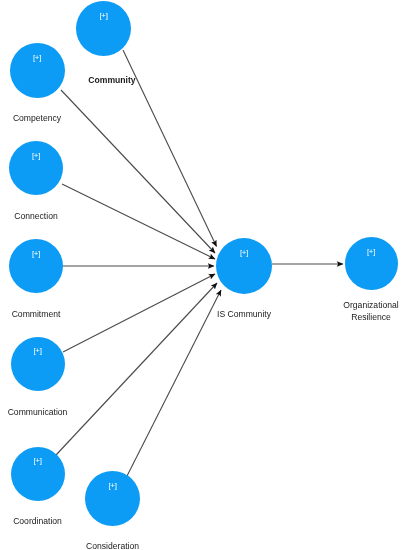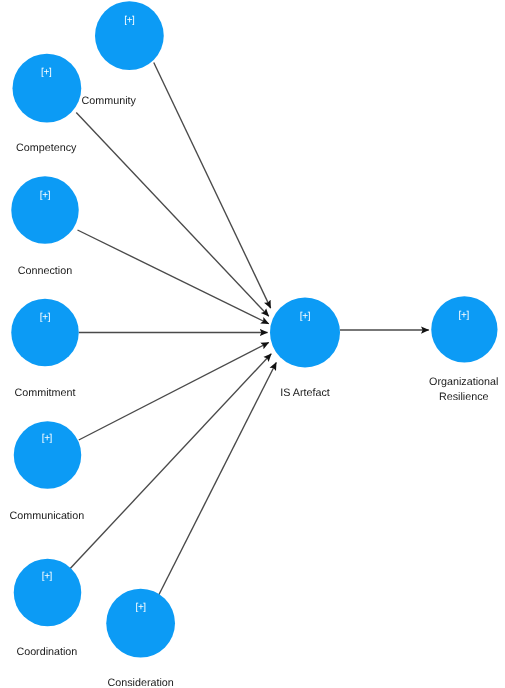--- a/index.html
+++ b/index.html
@@ -71,21 +71,21 @@
         <line x1="56" y1="455" x2="217" y2="283" stroke="#4a4a4a" stroke-width="1.1" marker-end="url(#arrowhead)"></line>
         <line x1="127" y1="476" x2="221" y2="290" stroke="#4a4a4a" stroke-width="1.1" marker-end="url(#arrowhead)"></line>
         <line x1="272" y1="264" x2="343" y2="264" stroke="#4a4a4a" stroke-width="1.1" marker-end="url(#arrowhead)"></line>
       </g>
   </svg>
 
   <div id="node-layer">
       <div class="node" style="left: 76px; top: 0.5px; width: 55px; height: 55px; background: rgb(12, 155, 245);">
         <div class="node-sign">[+]</div>
       </div>
-      <div class="node-label" style="left: 27px; top: 75px; width: 120px;">Community</div>
+      <div class="node-label" style="left: 52px; top: 75px; width: 120px; font-weight: bold;">Community</div>
       <div class="node" style="left: 9.5px; top: 42.5px; width: 55px; height: 55px; background: rgb(12, 155, 245);">
         <div class="node-sign">[+]</div>
       </div>
       <div class="node-label" style="left: -23px; top: 113px; width: 120px;">Competency</div>
       <div class="node" style="left: 9px; top: 141px; width: 54px; height: 54px; background: rgb(12, 155, 245);">
         <div class="node-sign">[+]</div>
       </div>
       <div class="node-label" style="left: -24px; top: 211px; width: 120px;">Connection</div>
       <div class="node" style="left: 9px; top: 239px; width: 54px; height: 54px; background: rgb(12, 155, 245);">
         <div class="node-sign">[+]</div>
@@ -99,21 +99,21 @@
         <div class="node-sign">[+]</div>
       </div>
       <div class="node-label" style="left: -22.5px; top: 516px; width: 120px;">Coordination</div>
       <div class="node" style="left: 85px; top: 471px; width: 55px; height: 55px; background: rgb(12, 155, 245);">
         <div class="node-sign">[+]</div>
       </div>
       <div class="node-label" style="left: 52.5px; top: 541px; width: 120px;">Consideration</div>
       <div class="node" style="left: 216px; top: 238px; width: 56px; height: 56px; background: rgb(12, 155, 245);">
         <div class="node-sign">[+]</div>
       </div>
-      <div class="node-label" style="left: 184px; top: 309px; width: 120px;">IS Artefact</div>
+      <div class="node-label" style="left: 184px; top: 309px; width: 120px;">IS Community</div>
       <div class="node" style="left: 344.5px; top: 237px; width: 53px; height: 53px; background: rgb(12, 155, 245);">
         <div class="node-sign">[+]</div>
       </div>
       <div class="node-label" style="left: 311px; top: 300px; width: 120px;">Organizational
 Resilience</div>
     </div>
 
 </div>
 
 </body></html>

